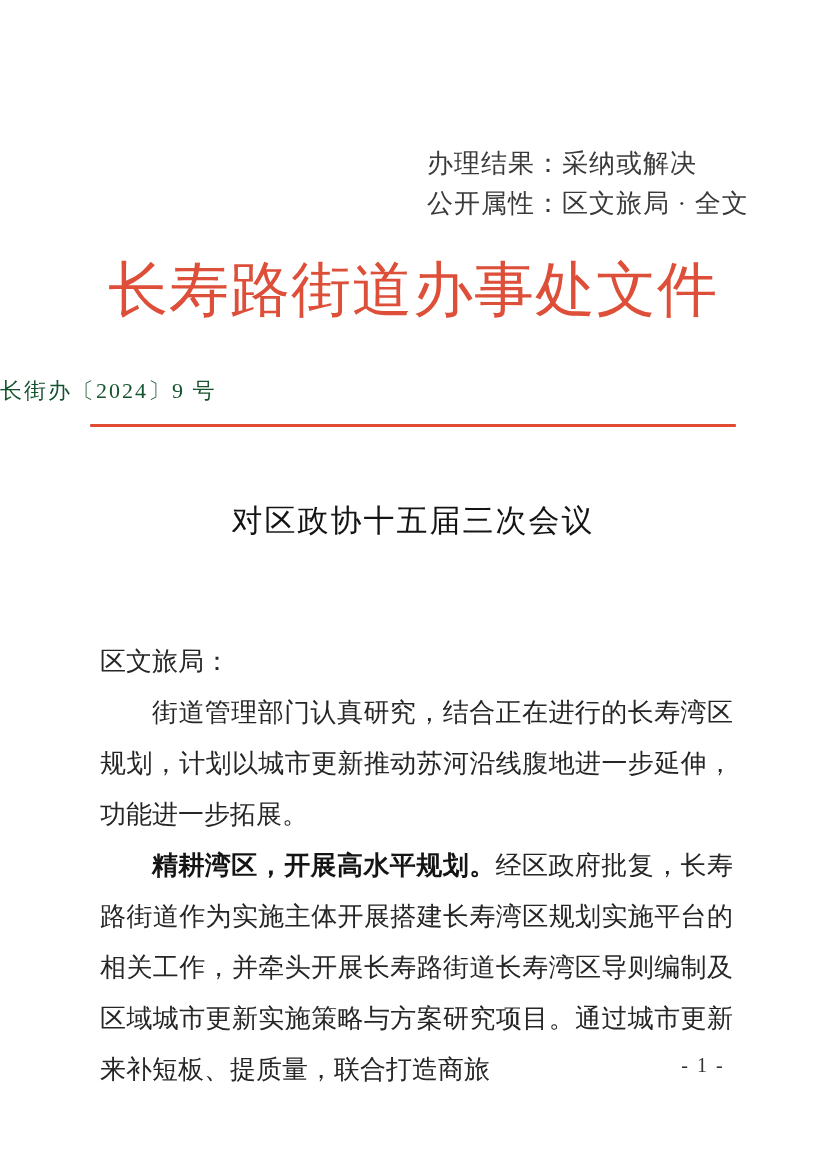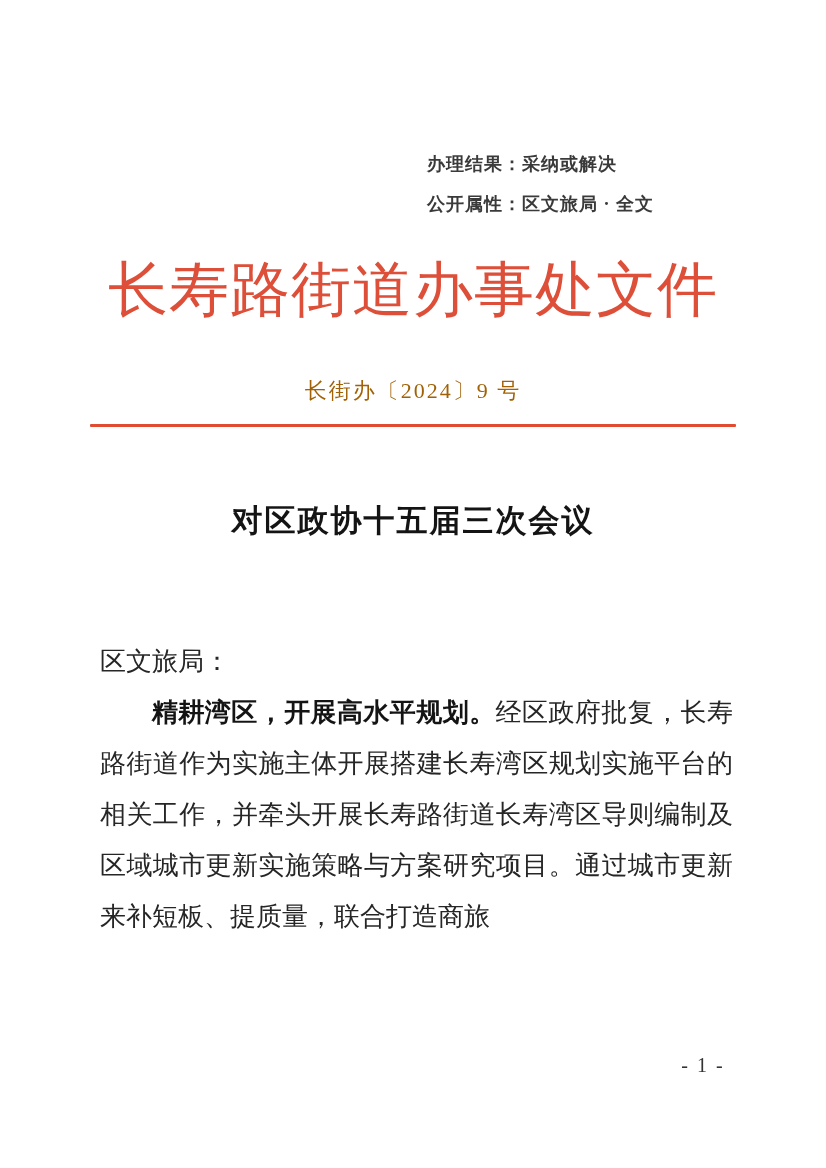--- a/index.html
+++ b/index.html
@@ -14,71 +14,69 @@
     background: #ffffff;
     font-family: "Liberation Serif", "DejaVu Serif", serif;
     color: #222222;
     overflow: hidden;
   }
   
   .meta-block {
     position: absolute;
     top: 144px;
     left: 427px;
-    font-size: 18px;
+    font-size: 26px;
     line-height: 40px;
     color: #3a3a3a;
     letter-spacing: 1px;
     white-space: nowrap;
-    font-weight: bold;
   }
   
   .letterhead-title {
     position: absolute;
     top: 250px;
     left: 0;
     width: 100%;
     text-align: center;
     font-size: 60px;
     font-weight: normal;
     letter-spacing: 1px;
     color: var(--accent, #dd4f38);
     white-space: nowrap;
   }
   
   .doc-number {
     position: absolute;
     top: 376px;
     left: 0;
     width: 100%;
-    text-align: center;
     font-size: 22px;
     letter-spacing: 2px;
-    color: #a16207;
+    color: #14532d;
     white-space: nowrap;
   }
   
   .red-rule {
     position: absolute;
     top: 424px;
     left: 90px;
     width: 646px;
     height: 3px;
     background: var(--accent-line, #e04b31);
     border-radius: 1px;
   }
   
   .doc-title {
     position: absolute;
     top: 494px;
     left: 0;
     width: 100%;
     text-align: center;
     font-size: 31px;
-    font-weight: bold;
+    font-weight: normal;
     line-height: 54px;
     color: #141414;
     letter-spacing: 2px;
   }
   
   .body-text {
     position: absolute;
     top: 636px;
     left: 100px;
     width: 633px;
@@ -126,18 +124,19 @@
   <div class="doc-number">长街办〔2024〕9 号</div>
 
   <div class="red-rule"></div>
 
   <div class="doc-title">
     <div>对区政协十五届三次会议</div>
   </div>
 
   <div class="body-text">
     <p class="salutation">区文旅局：</p>
+    <p>街道管理部门认真研究，结合正在进行的长寿湾区规划，计划以城市更新推动苏河沿线腹地进一步延伸，功能进一步拓展。</p>
     <p><strong>精耕湾区，开展高水平规划。</strong><span>经区政府批复，长寿路街道作为实施主体开展搭建长寿湾区规划实施平台的相关工作，并牵头开展长寿路街道长寿湾区导则编制及区域城市更新实施策略与方案研究项目。通过城市更新来补短板、提质量，联合打造商旅</span></p>
   </div>
 
   <div class="page-number">- 1 -</div>
 
 </div>
 
 </body></html>

